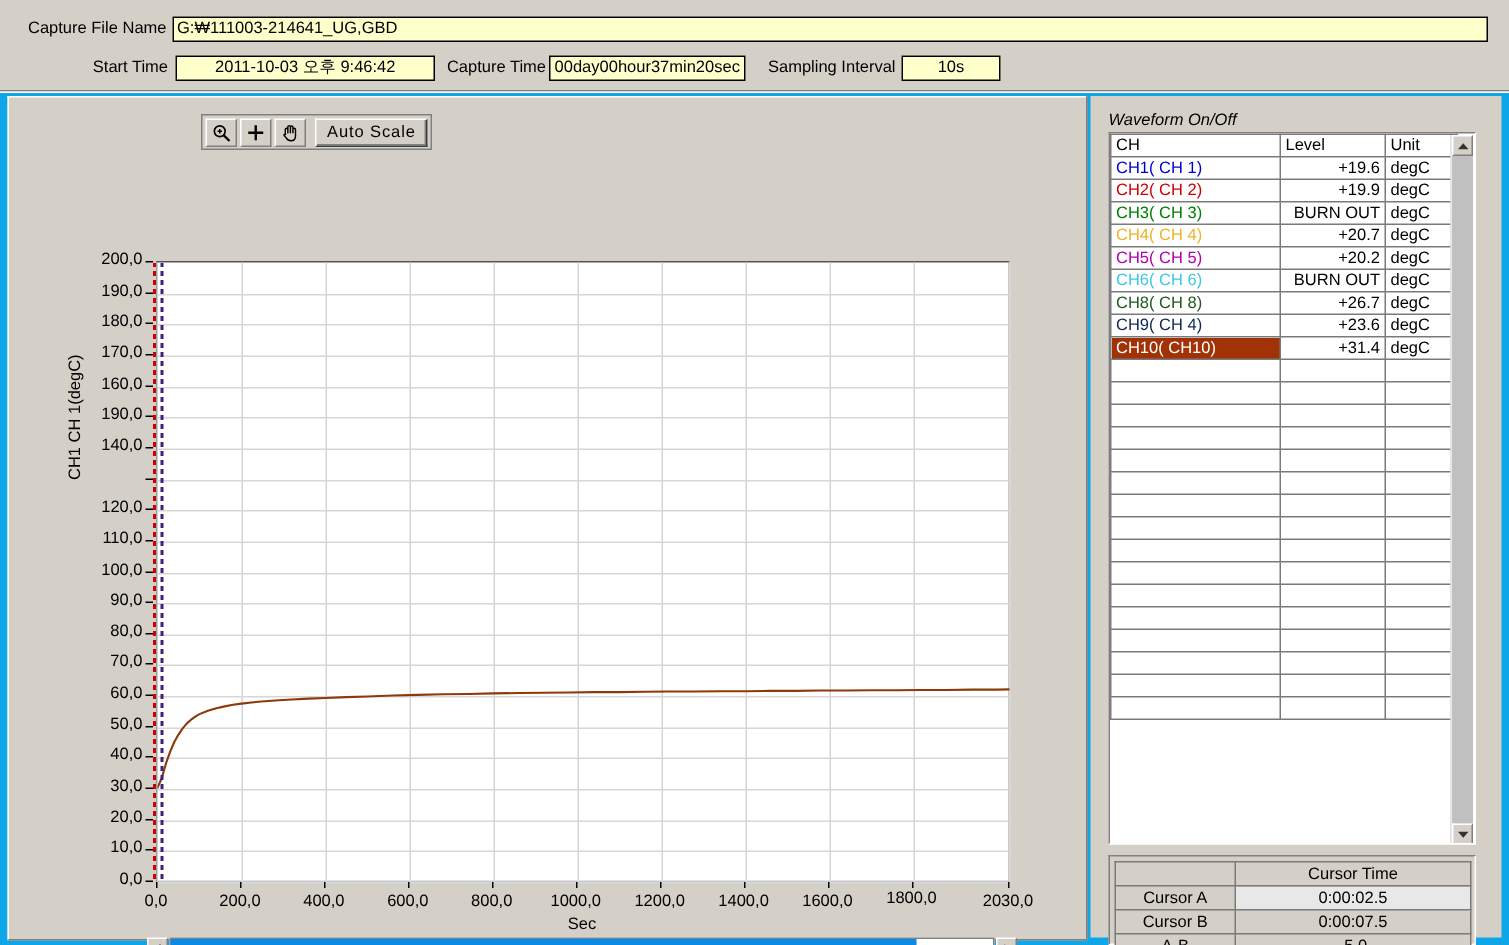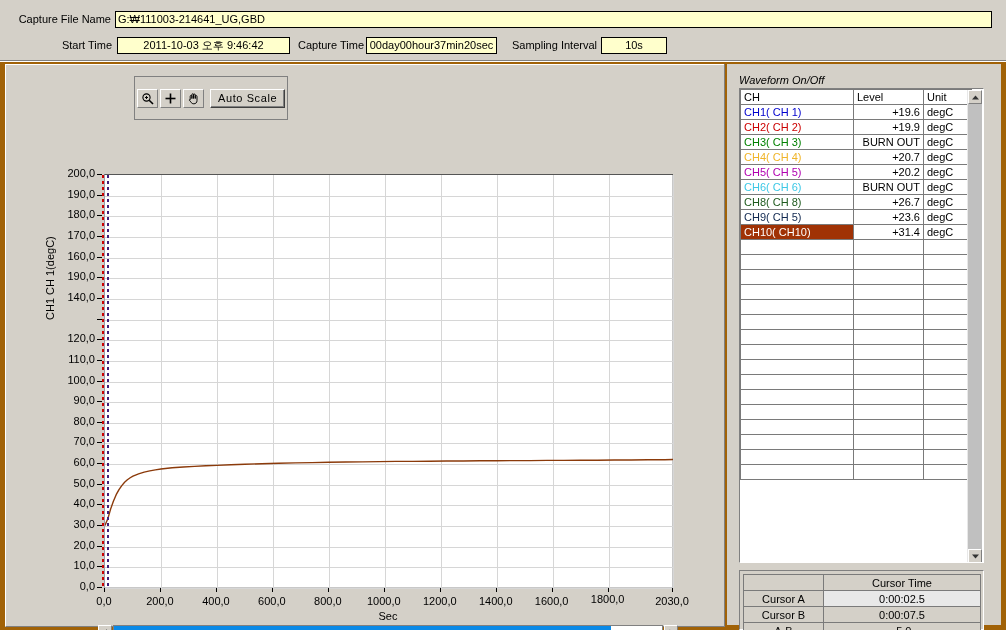--- a/index.html
+++ b/index.html
@@ -5,21 +5,21 @@
   html,body{margin:0;padding:0;}
   body{
     width:1006px;height:630px;
     background:#d4d0c8;
     font-family:"Liberation Sans","DejaVu Sans",sans-serif;
     font-size:11px;
     color:#000;
     overflow:hidden;
     position:relative;
   }
-  .app{position:absolute;inset:0;background:#a16207;}
+  .app{position:absolute;inset:0;background:#0ea5e9;}
 
   
   .header{position:absolute;left:0;top:0;width:1006px;height:62px;background:#d4d0c8;}
   .hdr-label{font-size:11px;color:#000;text-align:right;white-space:nowrap;}
   .field{
     background:#ffffcc;
     border:1px solid #000;
     height:15px;line-height:15px;
     font-size:11px;
     padding:0 2px;
@@ -47,21 +47,21 @@
     border-right:1px solid #808080;border-bottom:1px solid #808080;
   }
 
   
   .toolbar{
     position:absolute;left:128px;top:11px;
     height:20px;
     display:flex;align-items:center;
     background:#d4d0c8;
     border:1px solid #808080;
-    padding:11px 2px;
+    padding:1px 2px;
   }
   .tbtn{
     width:19px;height:17px;
     margin-right:2px;
     background:#d4d0c8;
     border-top:1px solid #ffffff;border-left:1px solid #ffffff;
     border-right:1px solid #808080;border-bottom:1px solid #808080;
     display:flex;align-items:center;justify-content:center;
     cursor:pointer;
   }
@@ -421,21 +421,21 @@
               <td class="ch" style="color: rgb(60, 200, 230);">CH6( CH 6)</td>
               <td class="lvl">BURN OUT</td>
               <td>degC</td>
             </tr>
             <tr>
               <td class="ch" style="color: rgb(30, 90, 30);">CH8( CH 8)</td>
               <td class="lvl">+26.7</td>
               <td>degC</td>
             </tr>
             <tr>
-              <td class="ch" style="color: rgb(16, 40, 80);">CH9( CH 5)</td>
+              <td class="ch" style="color: rgb(16, 40, 80);">CH9( CH 4)</td>
               <td class="lvl">+23.6</td>
               <td>degC</td>
             </tr>
             <tr class="sel">
               <td class="ch" style="color: rgb(255, 255, 255);">CH10( CH10)</td>
               <td class="lvl">+31.4</td>
               <td>degC</td>
             </tr>
             <tr class="empty">
               <td>&nbsp;</td>

